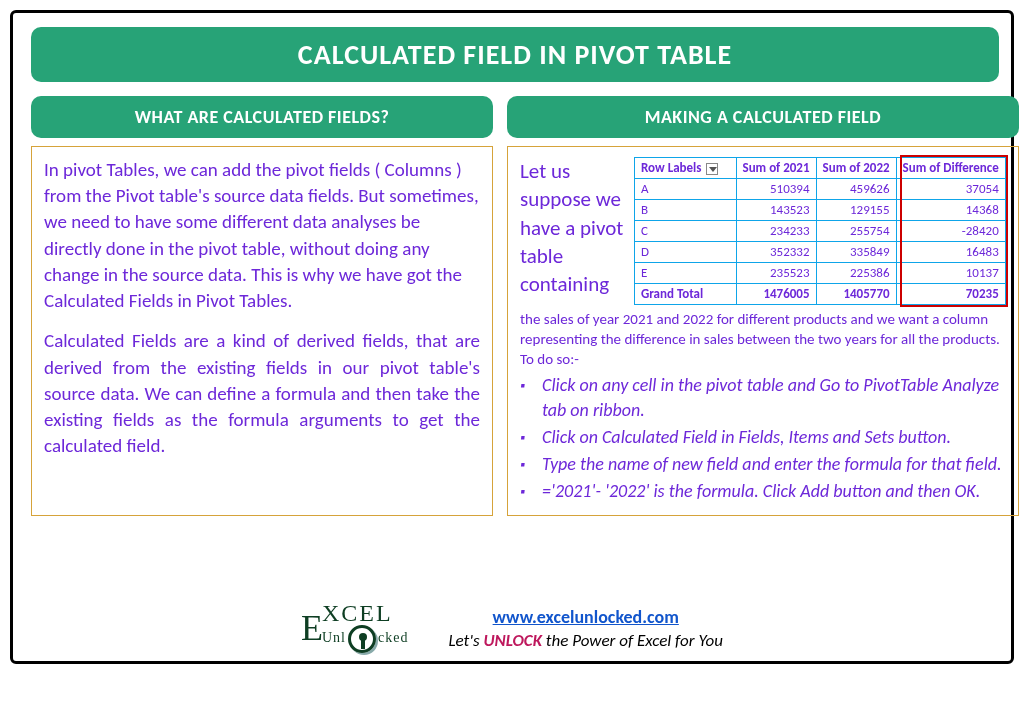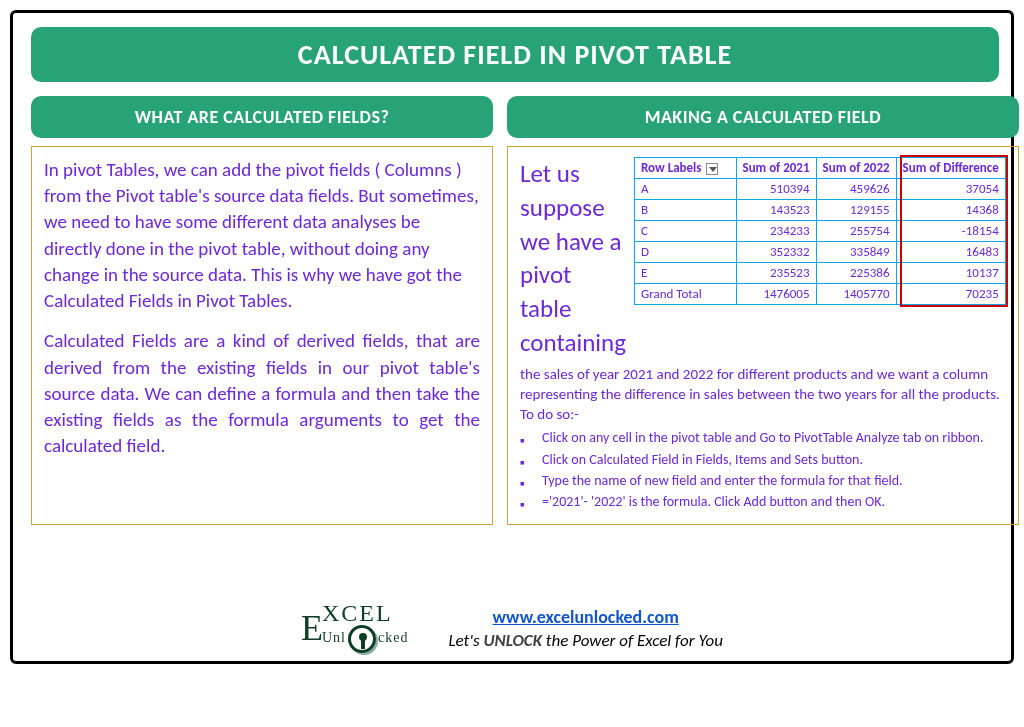--- a/index.html
+++ b/index.html
@@ -58,58 +58,58 @@
     margin-top: 8px;
     padding: 10px 12px;
     font-size: 19px;
     line-height: 1.38;
     color: #6d28d9;
     flex: 1;
   }
   .col-left .content-box p:first-child { margin-bottom: 14px; }
   .col-left .content-box p:nth-child(2) { text-align: justify; }
   .content-box ul { list-style: none; padding: 0; margin: 0; }
-  .content-box li { position: relative; padding-left: 22px; margin-bottom: 2px; font-size: 14px; }
+  .content-box li { position: relative; padding-left: 22px; margin-bottom: 2px; font-size: 18px; font-style: italic; }
   .content-box li::before {
     content: "▪";
     position: absolute;
     left: 0;
     font-size: 14px;
     top: 3px;
   }
   .right-top {
     display: flex;
     gap: 6px;
     align-items: flex-start;
     margin-bottom: 4px;
   }
   .right-top .lead-text {
     flex: 0 0 108px;
-    font-size: 25px;
+    font-size: 21px;
     line-height: 1.35;
   }
   .mini-table {
     border-collapse: collapse;
     font-size: 13px;
     background: #fff;
   }
   .mini-table th, .mini-table td {
     border: 1px solid #0ea5e9;
     padding: 1px 6px;
     text-align: right;
     white-space: nowrap;
   }
   .mini-table th {
     font-weight: 700;
     text-align: left;
     background: #fff;
   }
   .mini-table th.num { text-align: right; }
   .mini-table td.lbl { text-align: left; }
-  .mini-table tr.total td { font-weight: 400; }
+  .mini-table tr.total td { font-weight: 700; }
   .mini-table .rowlabel-hdr { position: relative; padding-right: 18px; }
   .mini-table .dd {
     display: inline-block;
     width: 12px; height: 12px;
     border: 1px solid #888;
     vertical-align: middle;
     margin-left: 4px;
     position: relative;
   }
   .mini-table .dd::after {
@@ -189,21 +189,21 @@
     color: #1155cc;
     text-decoration: underline;
     font-weight: 700;
     font-size: 18px;
   }
   .tagline {
     font-style: italic;
     font-size: 17px;
     margin-top: 2px;
   }
-  .tagline .unlock { color: #404040; font-weight: 700; font-style: italic; }
+  .tagline .unlock { color: #be185d; font-weight: 700; font-style: italic; }
   .cont-text { font-size: 15px; line-height: 1.35; margin-bottom: 4px; }
 </style>
 </head>
 <body>
 
 <div class="frame">
 
   <div class="title-bar">CALCULATED FIELD IN PIVOT TABLE</div>
 
   <div class="columns">
@@ -240,21 +240,21 @@
               <tr>
                     <td class="lbl">B</td>
                     <td>143523</td>
                     <td>129155</td>
                     <td>14368</td>
                   </tr>
               <tr>
                     <td class="lbl">C</td>
                     <td>234233</td>
                     <td>255754</td>
-                    <td>-18154</td>
+                    <td>-28420</td>
                   </tr>
               <tr>
                     <td class="lbl">D</td>
                     <td>352332</td>
                     <td>335849</td>
                     <td>16483</td>
                   </tr>
               <tr>
                     <td class="lbl">E</td>
                     <td>235523</td>

